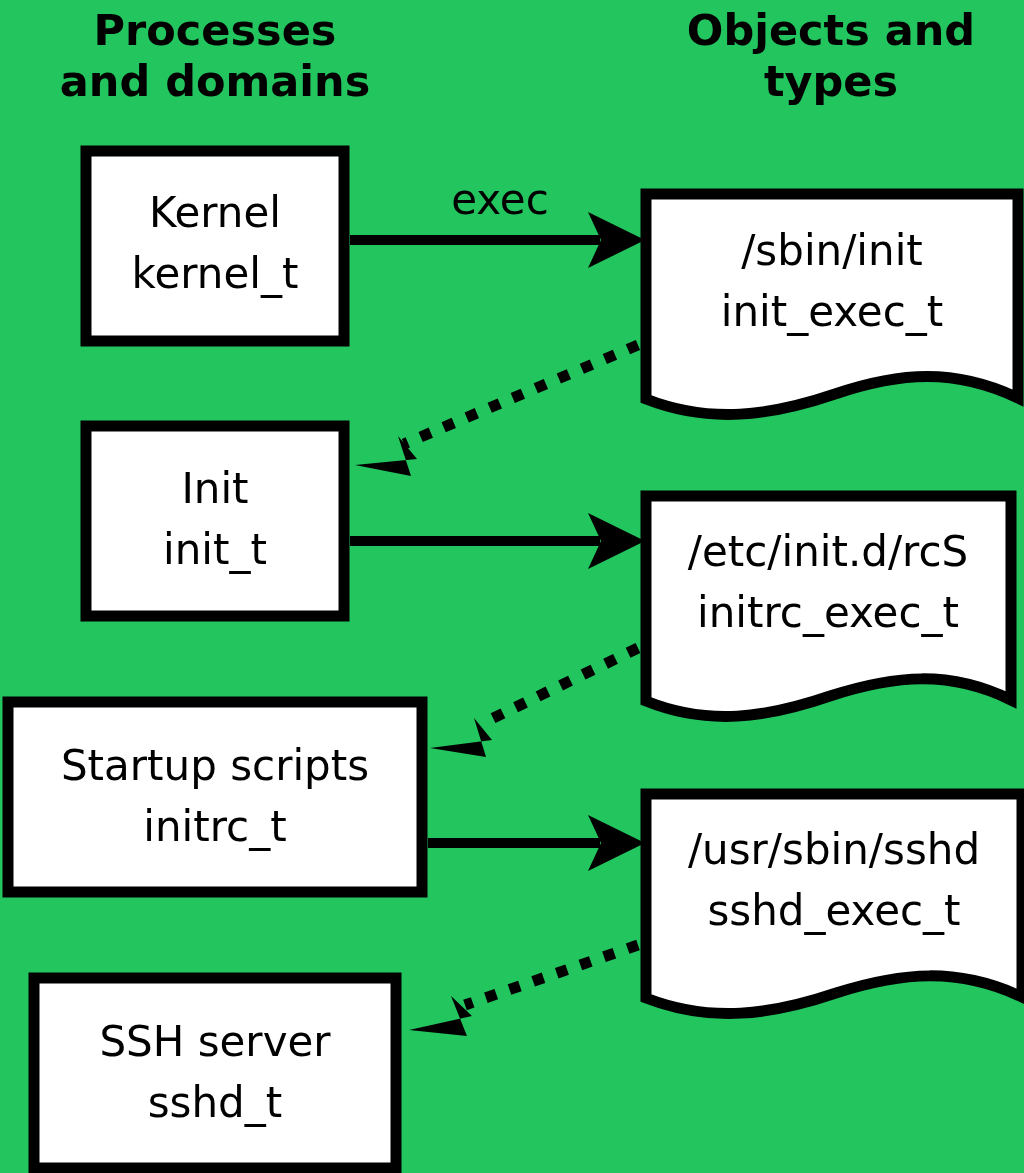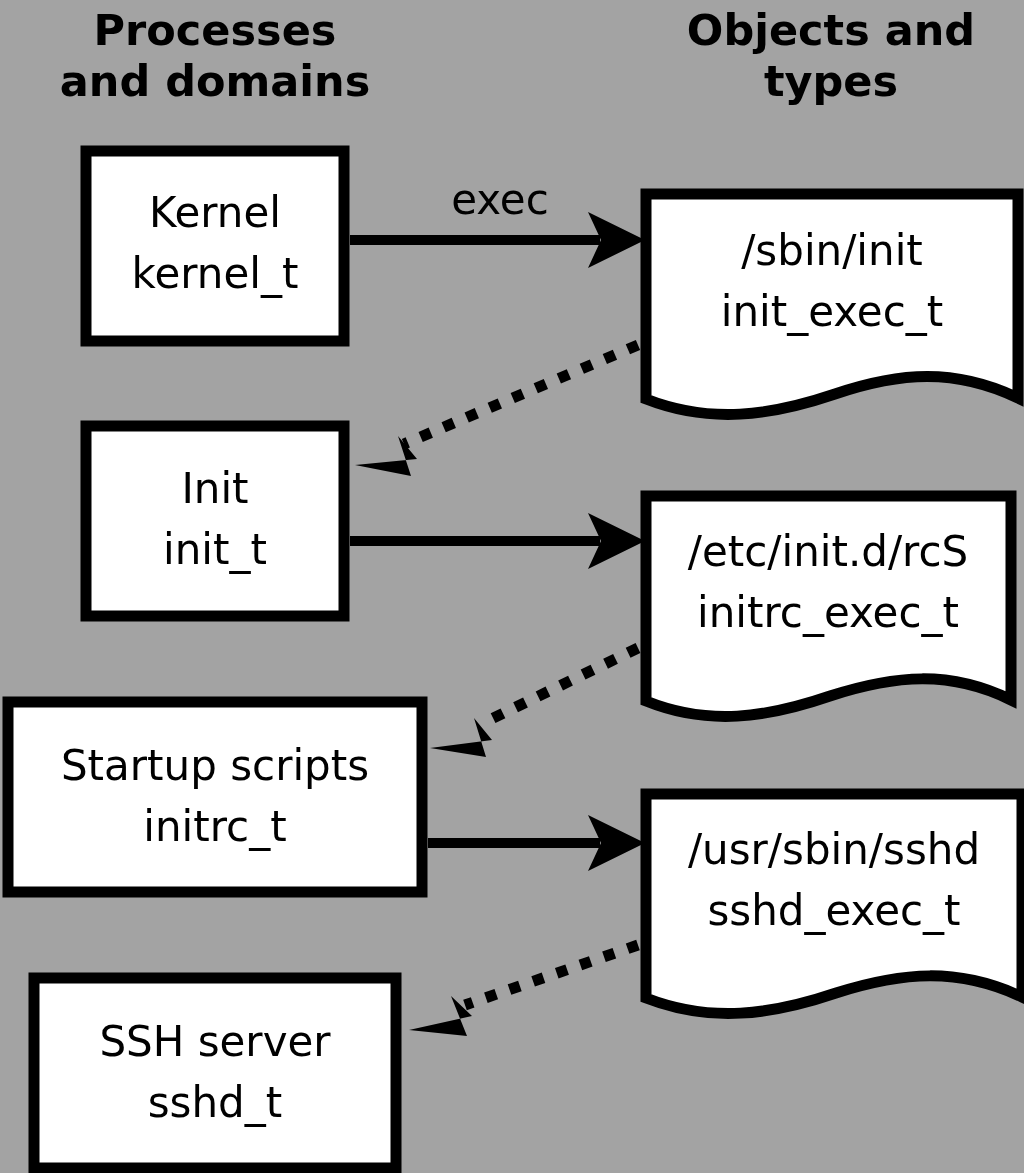--- a/index.html
+++ b/index.html
@@ -4,21 +4,21 @@
 <style>
   html, body {
     margin: 0;
     padding: 0;
     background: #ffffff;
   }
   #canvas {
     position: relative;
     width: 1024px;
     height: 1173px;
-    background: #a3a3a3;
+    background: #22c55e;
     font-family: "DejaVu Sans", "Liberation Sans", sans-serif;
     overflow: hidden;
   }
   svg#diagram {
     position: absolute;
     top: 0;
     left: 0;
     width: 1024px;
     height: 1173px;
   }

